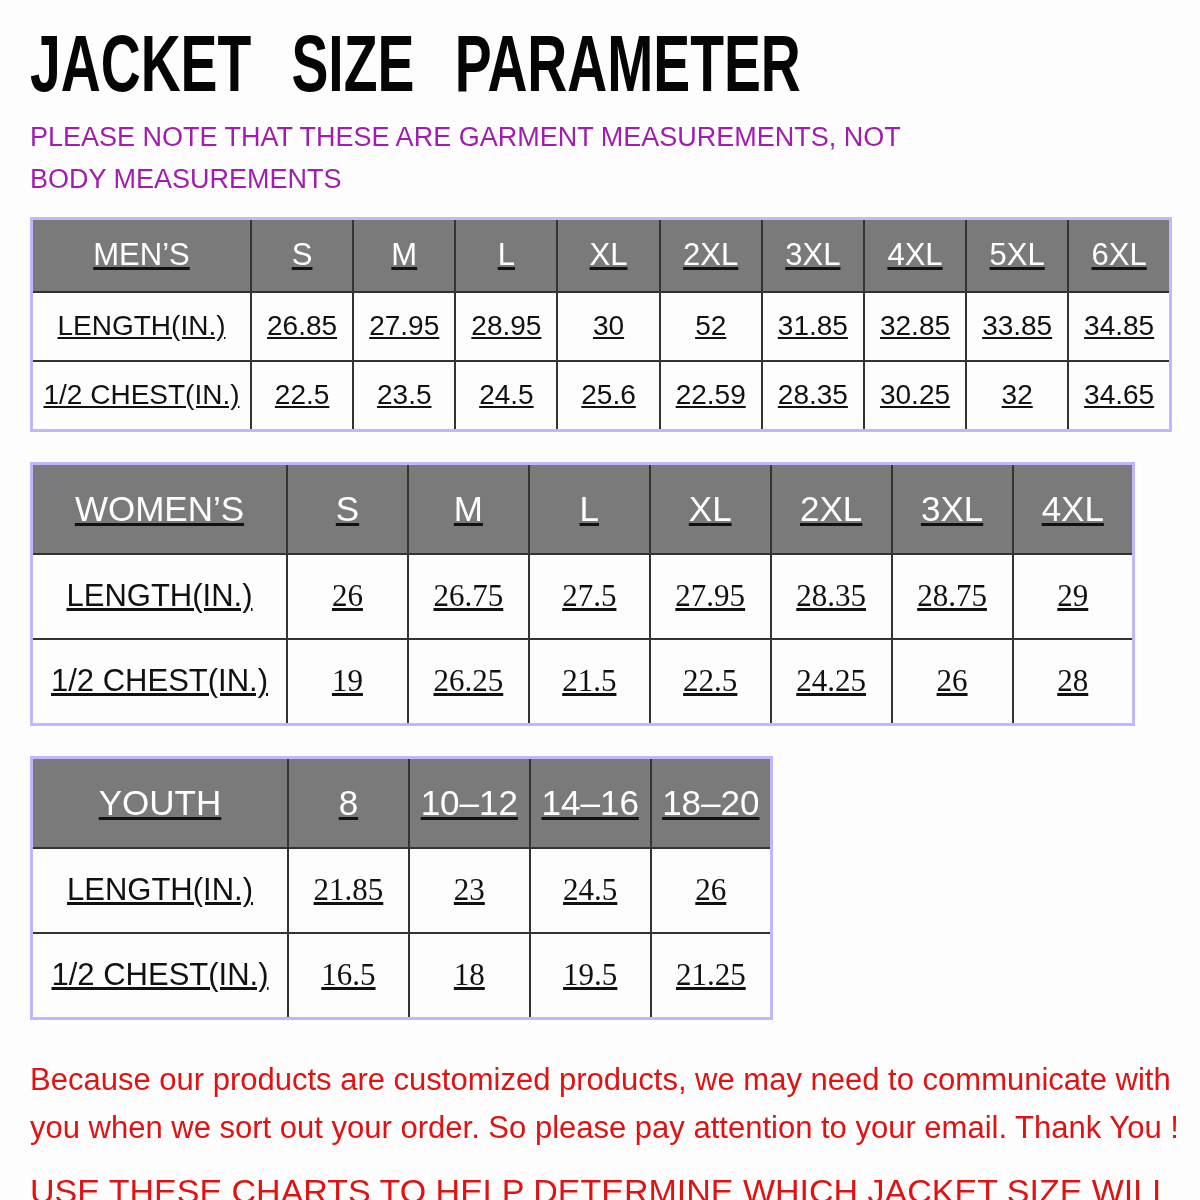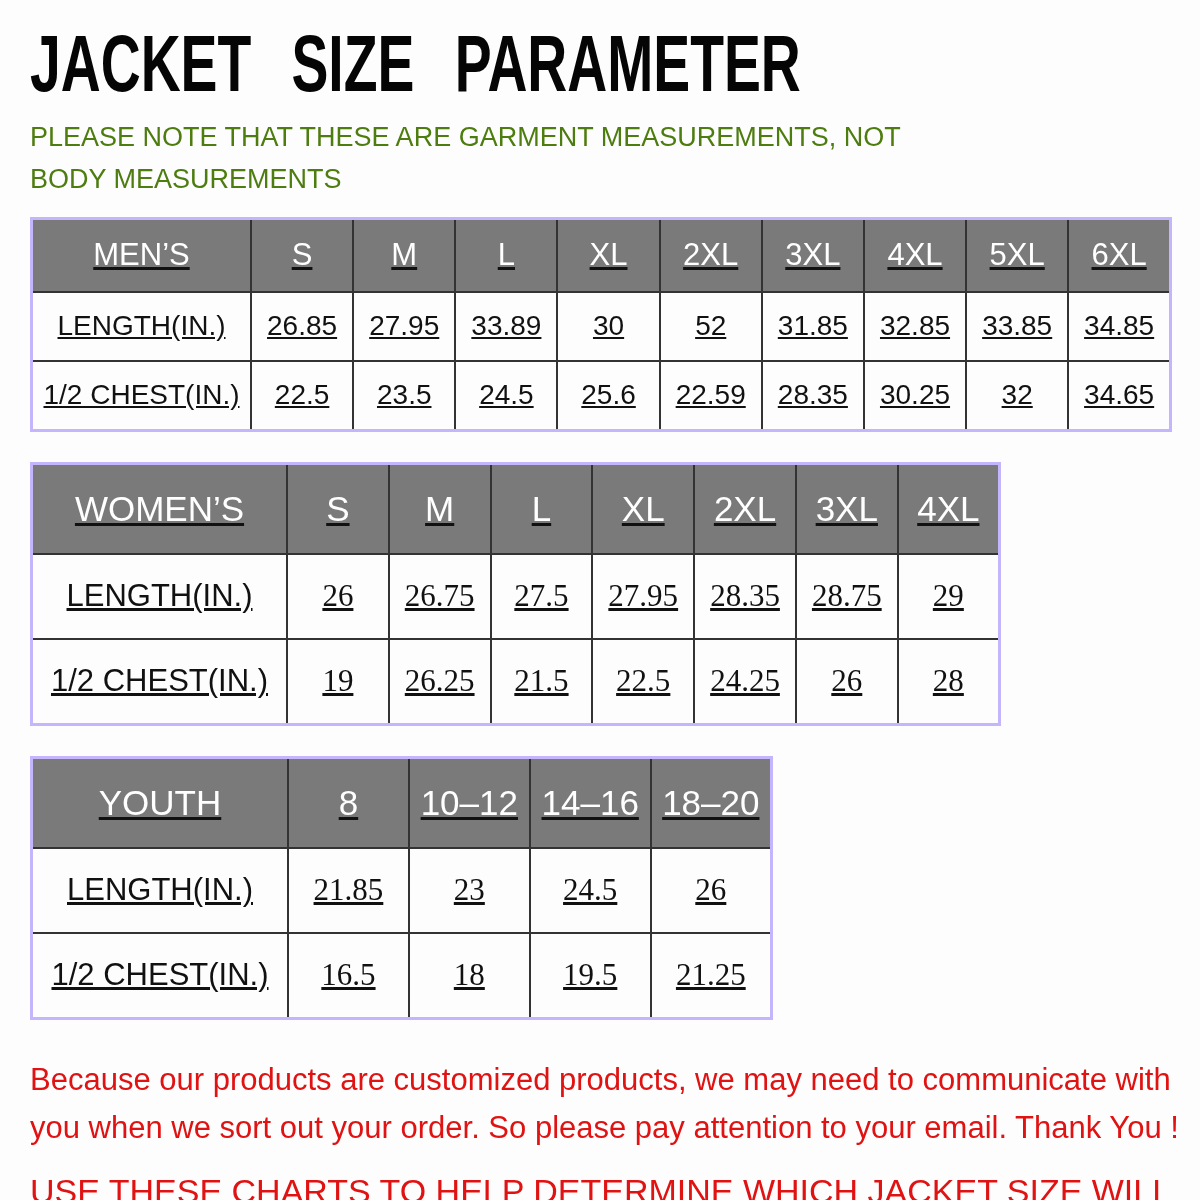--- a/index.html
+++ b/index.html
@@ -10,42 +10,42 @@
   }
   .title{
     margin:0;white-space:nowrap;
     font-size:79px;line-height:1;font-weight:700;letter-spacing:0;
     word-spacing:0.45em;color:#050505;
     transform:scaleX(0.70);transform-origin:0 50%;
   }
   .note{
     margin-top:14px;width:910px;
     font-size:27px;line-height:1.55;font-weight:400;
-    color:#4d7c0f;
+    color:#a21caf;
   }
   table.sizetable{
     border-collapse:collapse;table-layout:fixed;
     border:3px solid #c4b5fd;
     margin-top:30px;
     text-decoration:underline;
   }
   table.sizetable th,table.sizetable td{
     border:2px solid #333333;text-align:center;vertical-align:middle;
     padding:0;overflow:hidden;
   }
   table.sizetable th{
     background:#7a7a7a;color:#ffffff;font-weight:400;
   }
   
   table.mens{width:1142px;margin-top:16px;}
   table.mens th{height:71px;font-size:31px;}
   table.mens td{height:67px;font-size:28px;}
   table.mens .lab{width:217px;}
   
-  table.womens{width:971px;}
+  table.womens{width:1105px;}
   table.womens .lab{width:253px;}
   table.youth{width:743px;}
   table.youth .lab{width:254px;}
   table.womens th,table.youth th{height:88px;font-size:35px;}
   table.womens td,table.youth td{height:83px;font-size:31px;}
   
   table.womens td.val,table.youth td.val{font-family:"Liberation Serif",serif;}
   td.lab{font-family:"Liberation Sans",sans-serif !important;margin-top:19px;}
   .footer1{
     margin-top:36px;width:1155px;
@@ -74,21 +74,21 @@
     <th>2XL</th>
     <th>3XL</th>
     <th>4XL</th>
     <th>5XL</th>
     <th>6XL</th>
   </tr>
   <tr>
     <td class="lab">LENGTH(IN.)</td>
     <td class="val">26.85</td>
     <td class="val">27.95</td>
-    <td class="val">33.89</td>
+    <td class="val">28.95</td>
     <td class="val">30</td>
     <td class="val">52</td>
     <td class="val">31.85</td>
     <td class="val">32.85</td>
     <td class="val">33.85</td>
     <td class="val">34.85</td>
   </tr>
   <tr>
     <td class="lab">1/2 CHEST(IN.)</td>
     <td class="val">22.5</td>

